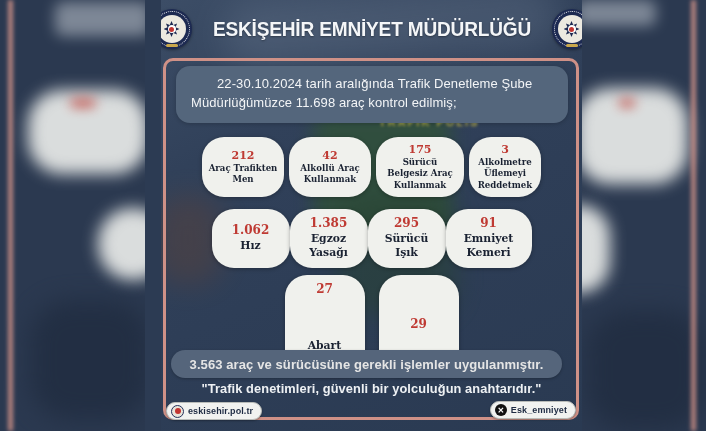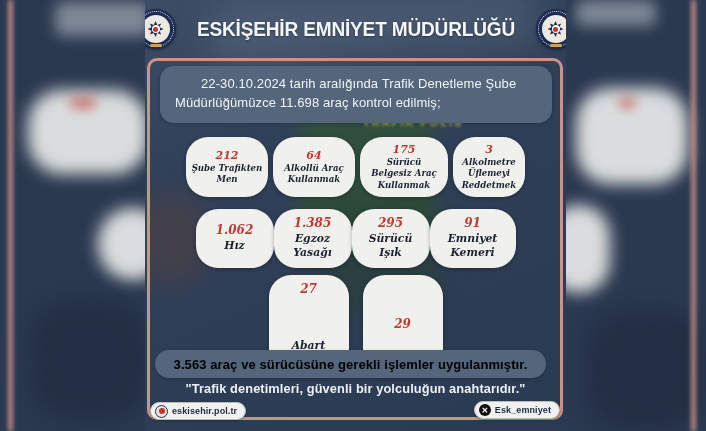--- a/index.html
+++ b/index.html
@@ -11,21 +11,21 @@
   
   .side{position:absolute;top:0;height:431px;overflow:hidden;background:#2b3950;}
   .side-left{left:0;width:145px;}
   .side-right{left:566px;width:140px;}
   .blur-blob{position:absolute;filter:blur(8px);border-radius:34px;background:#e9ebe9;opacity:.92;}
   .blur-red{position:absolute;filter:blur(6px);background:#c4564f;border-radius:6px;opacity:.85;}
   .blur-streak{position:absolute;filter:blur(7px);background:#cfd5dc;opacity:.5;border-radius:8px;}
   .blur-line{position:absolute;top:0;height:431px;width:5px;background:#cf9187;filter:blur(2px);opacity:.85;}
   .blur-shadow{position:absolute;filter:blur(12px);background:#202c40;opacity:.8;border-radius:40px;}
   
-  .content{position:absolute;left:145px;top:0;width:421px;height:431px;
+  .content{position:absolute;left:161px;top:0;width:421px;height:431px;
     background:linear-gradient(155deg,#3c4d66 0%,#31415a 28%,#2e3e57 55%,#2a3a52 100%);overflow:hidden;}
   .photo-green{position:absolute;left:152px;top:110px;width:138px;height:132px;background:#31503c;filter:blur(9px);opacity:.9;border-radius:20px;}
   .photo-green2{position:absolute;left:176px;top:196px;width:120px;height:120px;background:#274232;filter:blur(12px);opacity:.55;border-radius:30px;}
   .photo-text{position:absolute;left:218px;top:116px;color:#d8ca4e;font-weight:bold;font-size:11px;line-height:12px;letter-spacing:2px;filter:blur(1.6px);opacity:.85;text-align:center;}
   .photo-brown{position:absolute;left:-8px;top:195px;width:70px;height:90px;background:#5c4239;filter:blur(14px);opacity:.45;border-radius:30px;}
   .photo-light{position:absolute;left:60px;top:-10px;width:340px;height:70px;background:#7b8ba0;filter:blur(18px);opacity:.28;border-radius:40px;transform:rotate(-4deg);}
 
   
   .header{position:absolute;left:0;top:0;width:421px;height:58px;display:flex;align-items:center;justify-content:center;gap:9px;}
   .title{color:#f4f6f8;font-weight:bold;font-size:20.5px;letter-spacing:-.2px;transform:scaleX(.93);white-space:nowrap;text-shadow:0 1px 2px rgba(0,0,0,.35);}
@@ -44,33 +44,33 @@
   
   .intro-box{position:absolute;left:15px;top:66px;width:362px;background:#54667c;border-radius:14px;padding:9px 15px 10px 15px;box-shadow:0 1px 4px rgba(0,0,0,.2);}
   .intro-text{color:#f3f5f7;font-weight:normal;font-size:13px;line-height:1.45;text-indent:26px;letter-spacing:.1px;}
 
   
   .row{position:absolute;left:6px;width:409px;display:flex;justify-content:center;align-items:stretch;}
   .row1{top:137px;gap:5px;}
   .row2{top:209px;}
   .row3{top:275px;gap:14px;}
   .bubble{background:#f0f1ed;border-radius:22px;display:flex;flex-direction:column;align-items:center;justify-content:center;
-    padding:6px 5px;box-shadow:0 1px 4px rgba(0,0,0,.3);font-family:"DejaVu Serif",serif;text-align:center;font-style:italic;}
+    padding:6px 5px;box-shadow:0 1px 4px rgba(0,0,0,.3);font-family:"DejaVu Serif",serif;text-align:center;}
   .row1 .bubble{width:72px;min-height:44px;}
   .row2 .bubble{min-height:38px;padding:7px 8px;}
   .row3 .bubble{min-height:40px;padding:7px 8px;gap:41px;}
   .stat-value{color:#bf3a33;font-weight:bold;font-size:11px;line-height:1.3;}
   .stat-label{color:#1a2232;font-weight:bold;font-size:8.6px;line-height:1.3;}
   .row2 .stat-value,.row3 .stat-value{font-size:12px;}
   .row2 .stat-label,.row3 .stat-label{font-size:10.8px;line-height:1.35;}
   .w64{width:64px;} .w66{width:62px;} .w74{width:70px;} .w68{width:64px;}
 
   
   .summary-pill{position:absolute;left:10px;top:350px;width:367px;background:#55657b;border-radius:14px;padding:5px 12px;text-align:center;box-shadow:0 1px 3px rgba(0,0,0,.25);}
-  .summary-text{color:#000000;font-weight:bold;font-size:13px;letter-spacing:.1px;white-space:nowrap;}
+  .summary-text{color:#e5e5e5;font-weight:bold;font-size:13px;letter-spacing:.1px;white-space:nowrap;}
   .quote{position:absolute;left:0;top:381px;width:421px;text-align:center;color:#eef1f4;font-weight:bold;font-size:12.8px;letter-spacing:.1px;}
 
   
   .pill{position:absolute;height:16px;background:#f1f2f0;border:1px solid #b9bcb9;border-radius:9px;display:flex;align-items:center;gap:4px;padding:0 8px 0 4px;box-shadow:0 1px 2px rgba(0,0,0,.3);}
   .pill-web{left:5px;top:402px;justify-content:center;}
   .pill-x{right:6px;top:401px;}
   .pill-label{color:#1d2a42;font-weight:bold;font-size:9px;letter-spacing:.1px;white-space:nowrap;}
   .icon-badge{width:11px;height:11px;border-radius:50%;background:#e8e4da;border:1px solid #23305a;position:relative;flex:0 0 auto;}
   .icon-badge::after{content:"";position:absolute;left:2.5px;top:2.5px;width:6px;height:6px;border-radius:50%;background:#c23531;}
   .icon-x{width:12px;height:12px;border-radius:50%;background:#111;color:#fff;display:flex;align-items:center;justify-content:center;font-size:8px;font-weight:bold;flex:0 0 auto;}
@@ -124,24 +124,24 @@
 
     <div class="frame"></div>
 
     <div class="intro-box">
       <div class="intro-text">22-30.10.2024 tarih aralığında Trafik Denetleme Şube Müdürlüğümüzce 11.698 araç kontrol edilmiş;</div>
     </div>
 
     <div class="row row1">
       <div class="bubble">
         <div class="stat-value">212</div>
-        <div class="stat-label">Şube Trafikten Men</div>
+        <div class="stat-label">Araç Trafikten Men</div>
       </div>
       <div class="bubble">
-        <div class="stat-value">64</div>
+        <div class="stat-value">42</div>
         <div class="stat-label">Alkollü Araç Kullanmak</div>
       </div>
       <div class="bubble" style="width:78px;">
         <div class="stat-value">175</div>
         <div class="stat-label">Sürücü Belgesiz Araç Kullanmak</div>
       </div>
       <div class="bubble" style="width:62px;">
         <div class="stat-value">3</div>
         <div class="stat-label">Alkolmetre Üflemeyi Reddetmek</div>
       </div>

